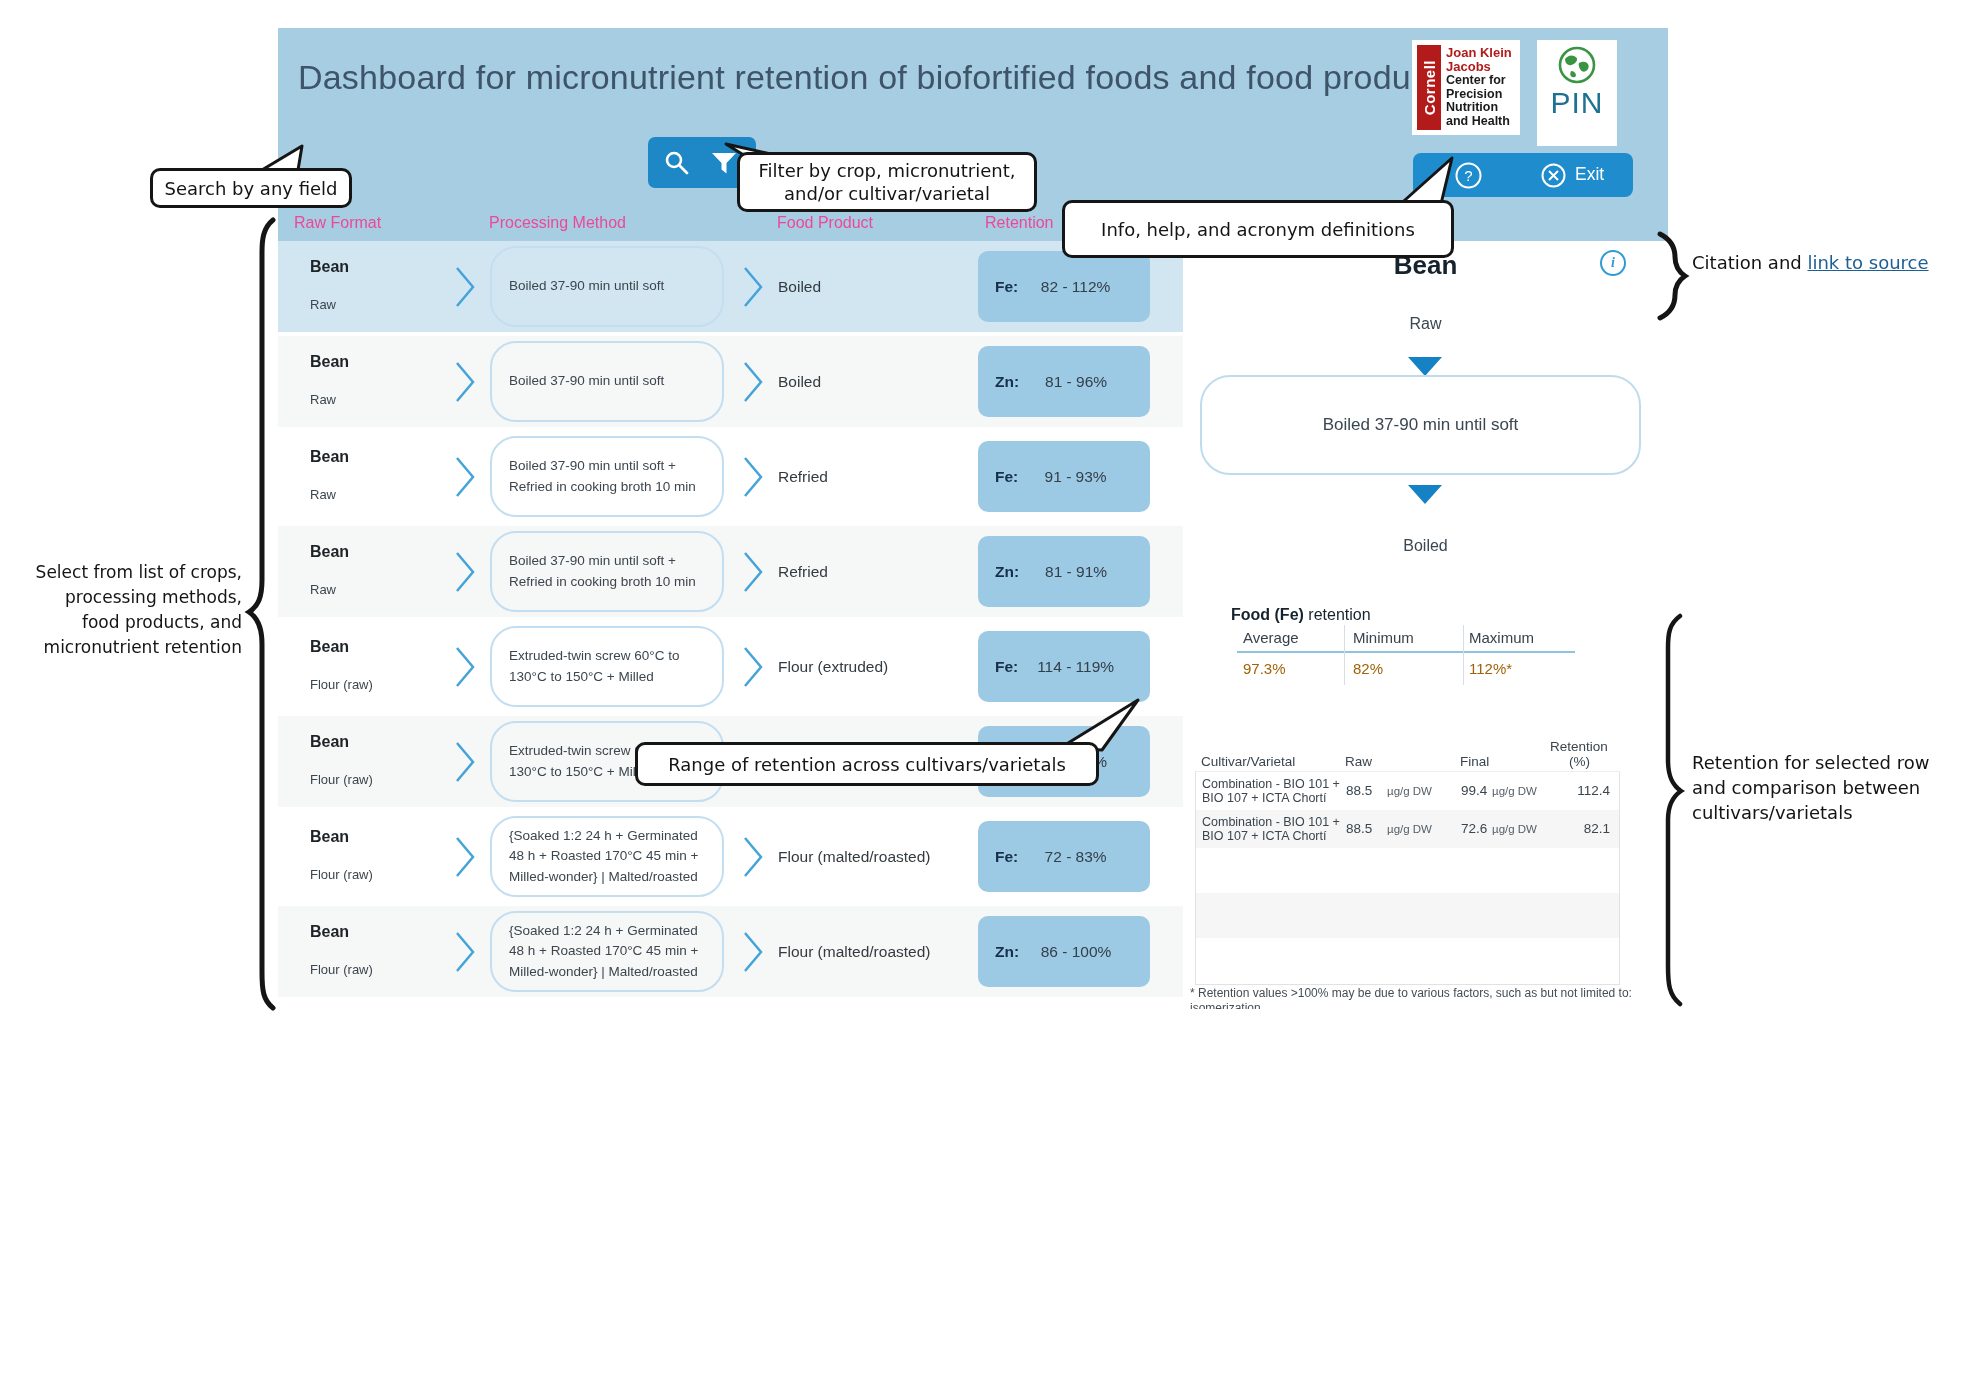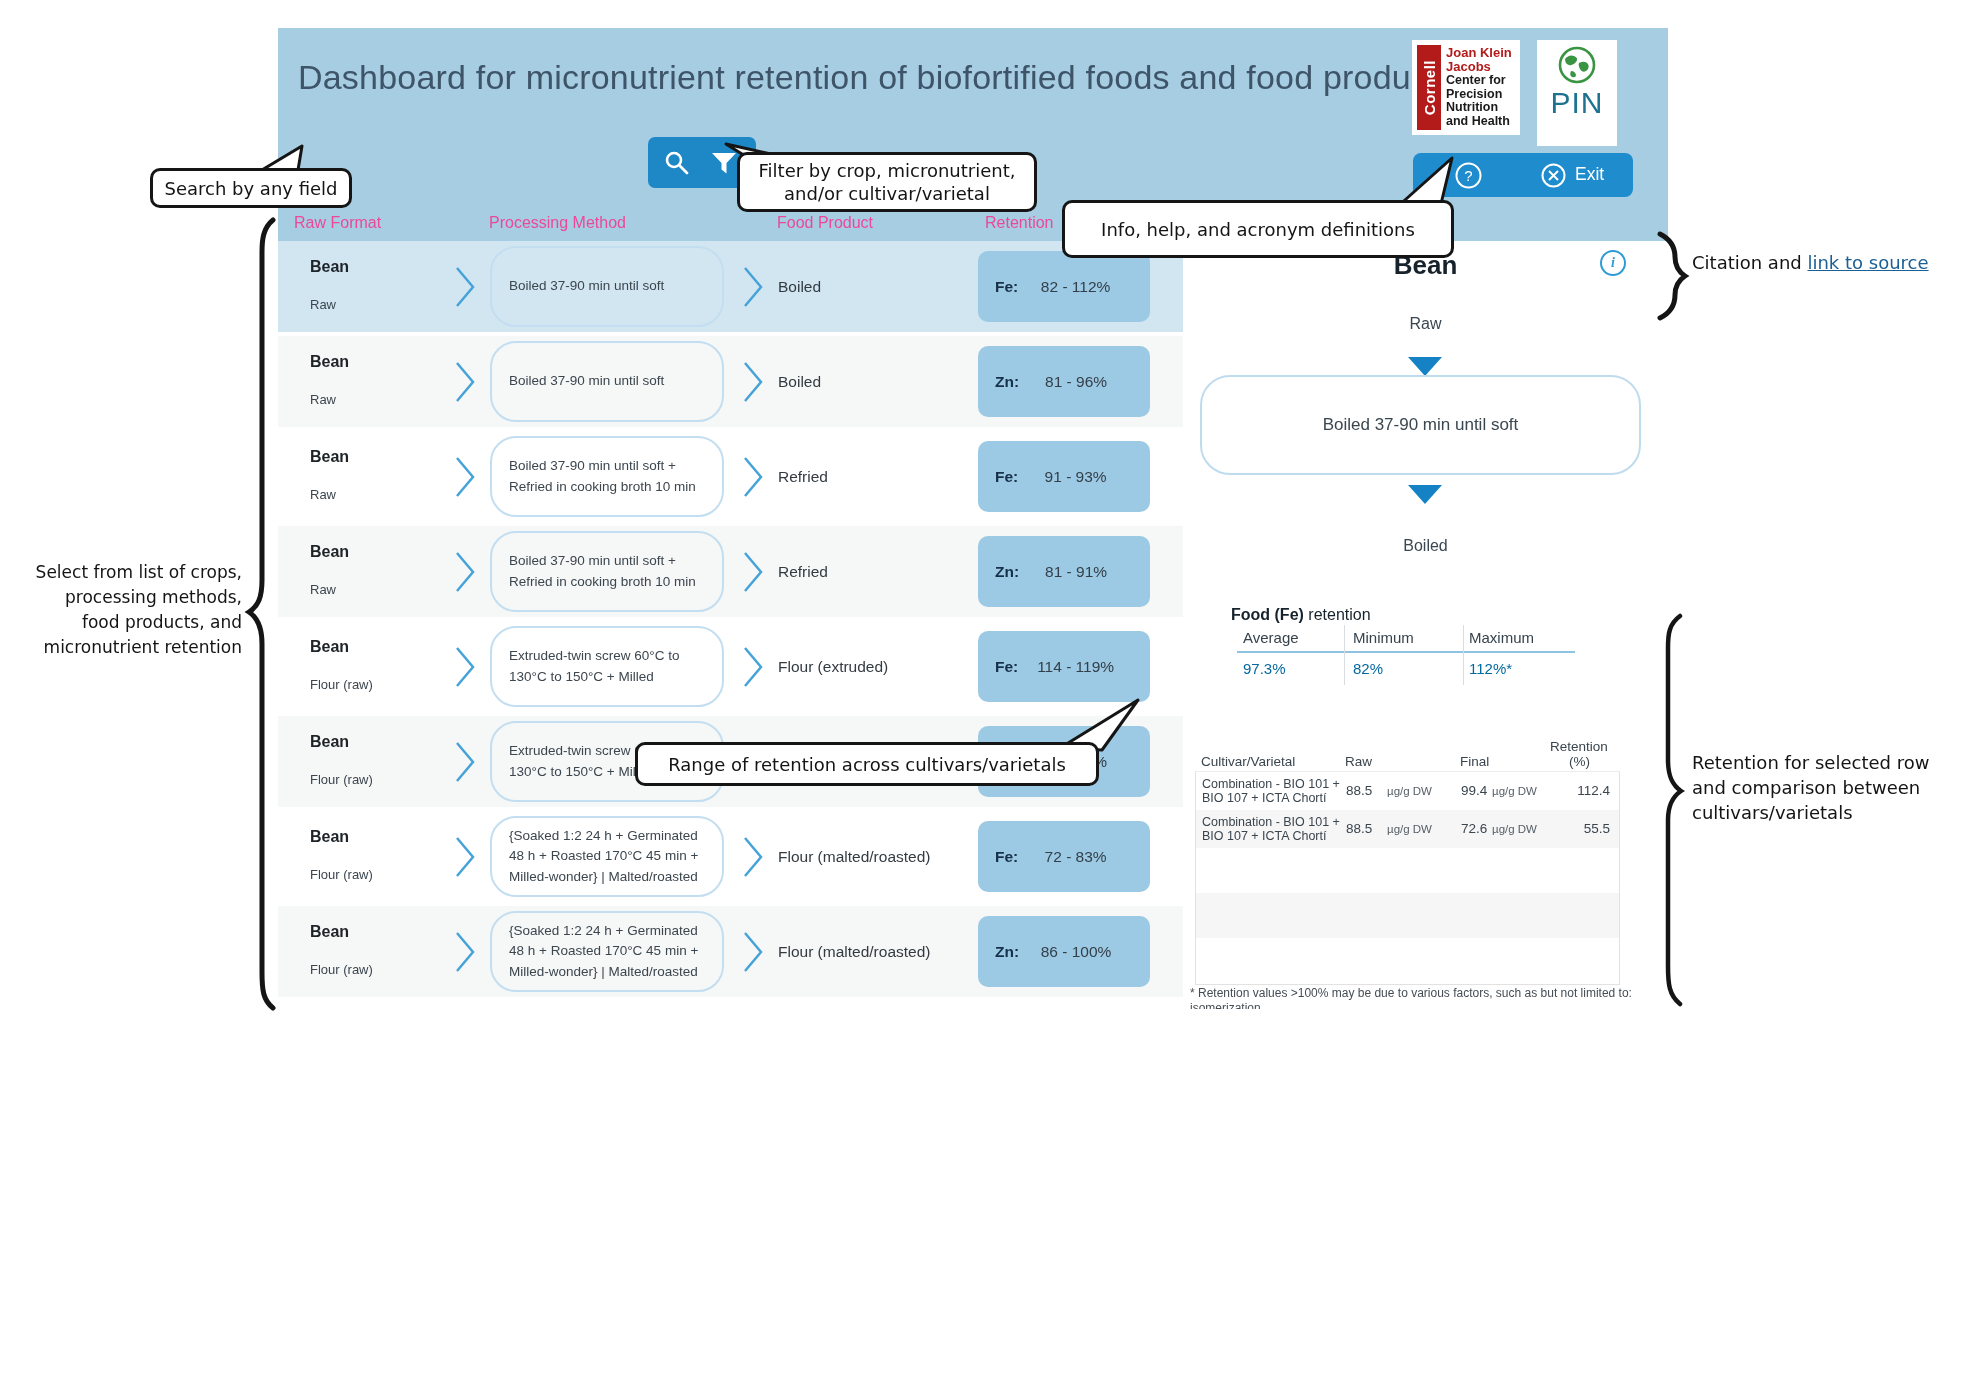--- a/index.html
+++ b/index.html
@@ -46,21 +46,21 @@
   
   .panel{position:absolute;left:905px;top:213px;width:485px;height:769px;background:#fff;}
   .p-title{position:absolute;left:0;top:9px;width:100%;text-align:center;font-size:26px;font-weight:bold;color:#16222c;}
   .info-icon{position:absolute;left:417px;top:9px;width:26px;height:26px;border:2px solid #2e9bd6;border-radius:50%;box-sizing:border-box;color:#2e9bd6;font-size:14px;font-weight:bold;text-align:center;line-height:22px;cursor:pointer;font-family:"Liberation Serif",serif;font-style:italic;}
   .p-step{position:absolute;left:0;width:100%;text-align:center;font-size:16px;color:#3a4750;}
   .tri{position:absolute;left:225px;width:0;height:0;border-left:17px solid transparent;border-right:17px solid transparent;border-top:19px solid #1482c4;}
   .flowbox{position:absolute;left:17px;top:134px;width:441px;height:100px;border:2px solid #bfdcee;border-radius:30px;box-sizing:border-box;display:flex;align-items:center;justify-content:center;font-size:17px;color:#3a4750;}
   .ret-head{position:absolute;left:48px;top:365px;font-size:16px;color:#16222c;}
   .stats{position:absolute;left:54px;top:388px;width:338px;height:60px;}
   .stats .h{position:absolute;top:0;font-size:15px;color:#36424c;}
-  .stats .v{position:absolute;top:31px;font-size:15px;color:#0369a1;}
+  .stats .v{position:absolute;top:31px;font-size:15px;color:#a16207;}
   .stats-line{position:absolute;left:0;top:22px;width:338px;height:2px;background:#8fc4e0;}
   .stats-sep{position:absolute;top:-4px;width:1px;height:60px;background:#d7dde1;}
 
   .ct{position:absolute;left:12px;top:496px;width:425px;font-size:13.5px;color:#3a454e;}
   .ct-h{position:relative;height:34px;}
   .ct-h span{position:absolute;bottom:2px;}
   .ct-rows{border:1px solid #e2e2e2;border-top:1px solid #eee;}
   .ct-row{position:relative;height:38px;background:#fff;}
   .ct-row.alt{background:#f6f6f6;}
   .ct-name{position:absolute;left:6px;top:5px;width:155px;font-size:12.5px;line-height:14px;}
@@ -337,21 +337,21 @@
           <span class="ct-final">99.4</span>
           <span class="ct-finu">µg/g DW</span>
           <span class="ct-ret">112.4</span>
         </div>
         <div class="ct-row alt">
           <div class="ct-name">Combination - BIO 101 + BIO 107 + ICTA Chortí</div>
           <span class="ct-raw">88.5</span>
           <span class="ct-rawu">µg/g DW</span>
           <span class="ct-final">72.6</span>
           <span class="ct-finu">µg/g DW</span>
-          <span class="ct-ret">55.5</span>
+          <span class="ct-ret">82.1</span>
         </div>
         <div class="ct-empty"></div>
         <div class="ct-empty alt"></div>
         <div class="ct-empty" style="height:46px"></div>
       </div>
     </div>
 
     <div class="footnote">
       <div>* Retention values &gt;100% may be due to various factors, such as but not limited to: isomerization</div>
 

